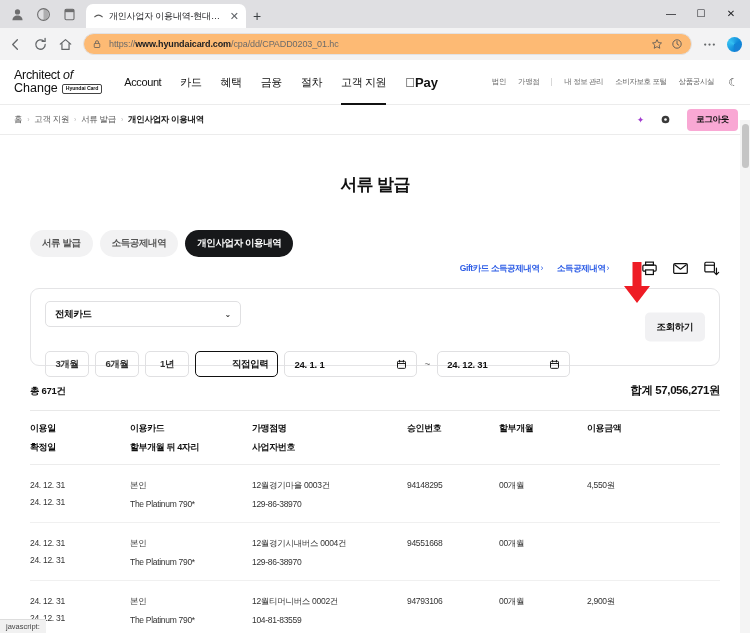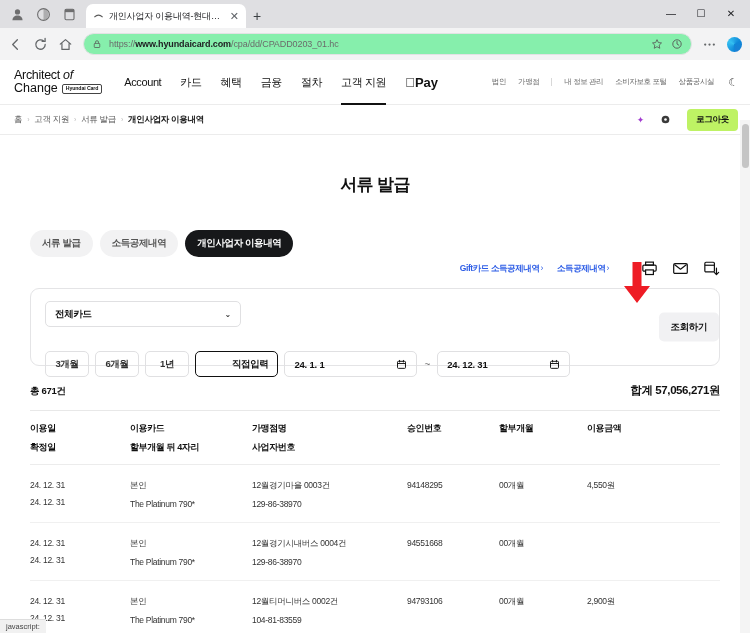--- a/index.html
+++ b/index.html
@@ -40,21 +40,21 @@
   }
   .win-ctls span {
     width: 30px; text-align: center; font-size: 10px; color: #202124; line-height: 28px;
   }
   .toolbar {
     height: 32px; background: #f3f3f4; display: flex; align-items: center;
     padding: 0 8px; gap: 10px;
   }
   .tb-icon { width: 15px; height: 15px; opacity: .78; flex: none; }
   .omnibox {
-    flex: 1; height: 22px; background: #86efac; border-radius: 11px;
+    flex: 1; height: 22px; background: #fdba74; border-radius: 11px;
     display: flex; align-items: center; gap: 7px; padding: 0 8px;
     border: 1px solid #e2e2e4;
   }
   .omni-url { font-size: 9px; color: #6b6b6b; white-space: nowrap; letter-spacing: -.1px; }
   .omni-url b { color: #202124; font-weight: 700; }
   .omni-right { display: flex; align-items: center; gap: 8px; margin-left: auto; }
   .edge-logo {
     width: 15px; height: 15px; border-radius: 50%;
     background: conic-gradient(from 180deg, #0f86d8, #35c1f1, #0f86d8, #1b7fd4);
   }
@@ -97,21 +97,21 @@
     padding: 0 12px 0 14px; border-bottom: 1px solid #ececec;
   }
   .crumb { display: flex; align-items: center; gap: 5px; }
   .crumb span { font-size: 8.5px; color: #555; letter-spacing: -.3px; }
   .crumb span.cur { color: #111; font-weight: 700; }
   .crumb .sep { color: #bbb; font-size: 7px; }
   .crumb-right { margin-left: auto; display: flex; align-items: center; gap: 16px; }
   .star-ico { color: #a23bd0; font-size: 9px; }
   .gear-ico { width: 11px; height: 11px; }
   .logout-btn {
-    background: #bef264; border-radius: 4px; font-size: 8.5px; font-weight: 700;
+    background: #f9a8d4; border-radius: 4px; font-size: 8.5px; font-weight: 700;
     color: #111; padding: 5px 9px; letter-spacing: -.3px;
   }
 
   
   .page-title {
     text-align: center; font-size: 17px; font-weight: 700; color: #111;
     letter-spacing: -.6px; margin-top: 38px;
   }
 
   
@@ -155,21 +155,21 @@
   }
   .per-btn.active { border: 1.5px solid #111; color: #111; padding-left: 36px; }
   .date-box {
     height: 26px; width: 133px; border: 1px solid #e0e0e2; border-radius: 5px;
     display: flex; align-items: center; padding: 0 9px;
     font-size: 9.5px; font-weight: 700; color: #111; letter-spacing: -.2px;
   }
   .date-box .cal { margin-left: auto; width: 11px; height: 11px; }
   .tilde { font-size: 10px; color: #777; padding: 0 1px; }
   .search-btn {
-    position: absolute; right: 0; top: 50%; transform: translateY(-50%);
+    position: absolute; right: 14px; top: 50%; transform: translateY(-50%);
     background: #f1f1f3; border-radius: 5px; font-size: 9.5px; font-weight: 700;
     color: #111; padding: 8px 12px; letter-spacing: -.4px;
   }
 
   
   .summary {
     display: flex; align-items: baseline; padding: 0 30px; margin-top: 17px;
   }
   .summary-left { font-size: 9.5px; font-weight: 700; color: #111; letter-spacing: -.3px; }
   .summary-right {

